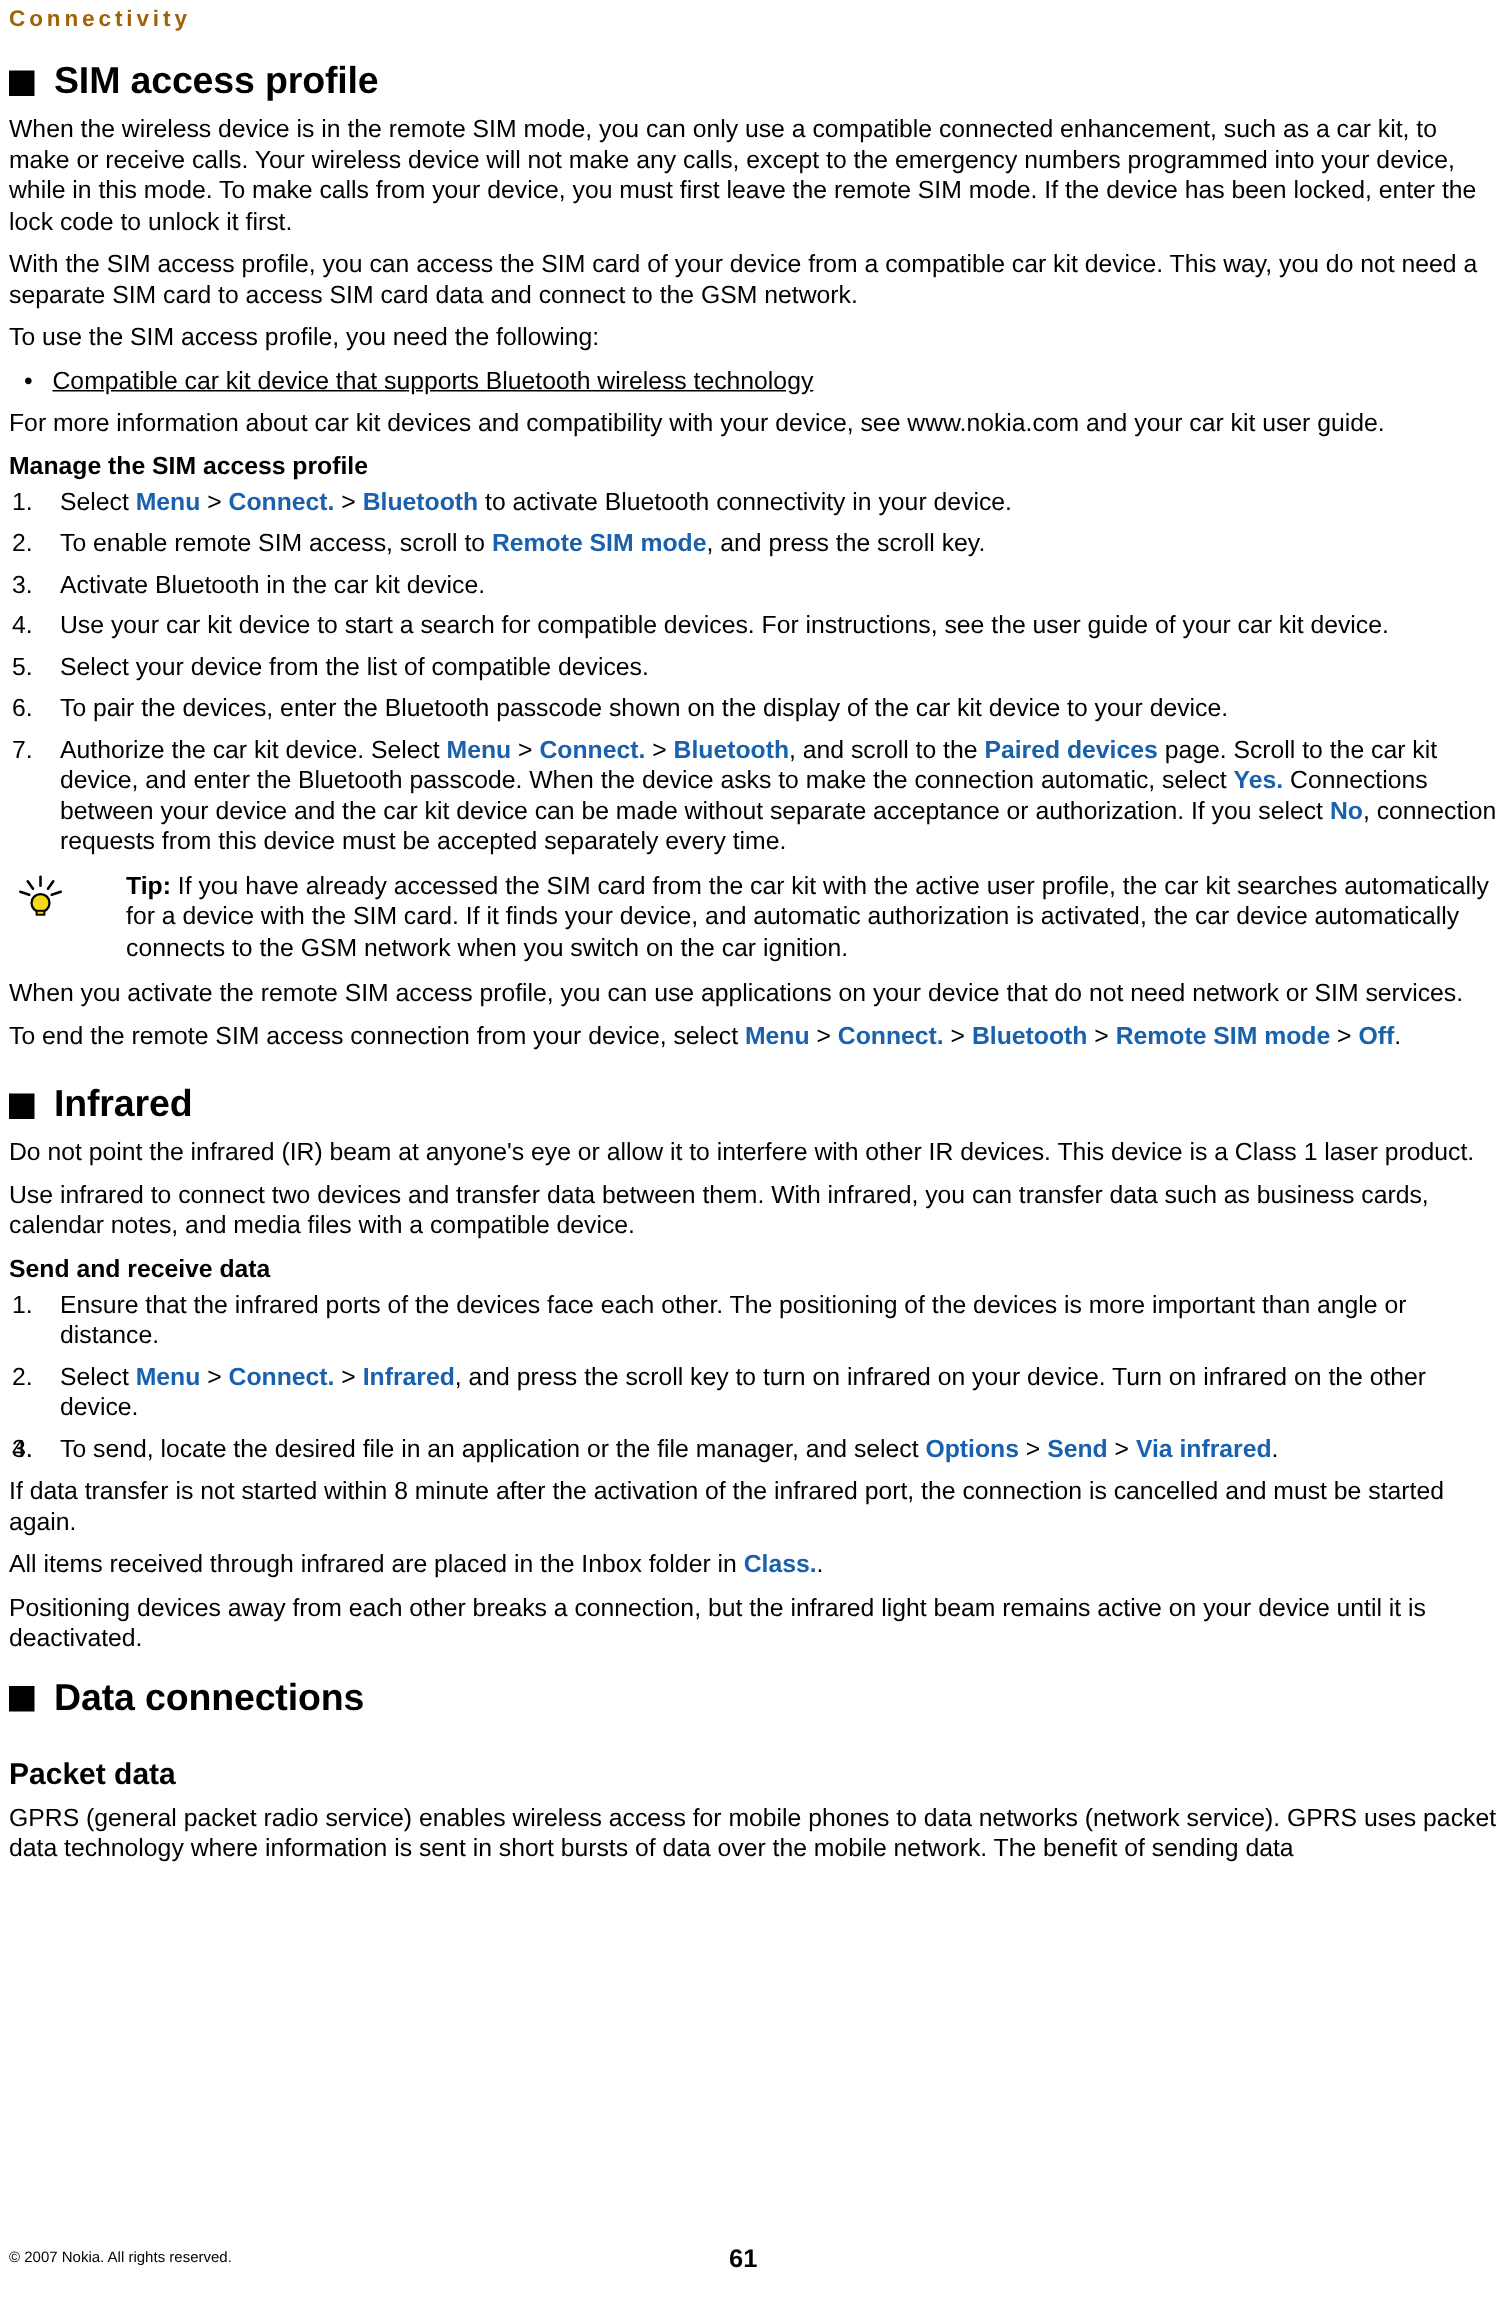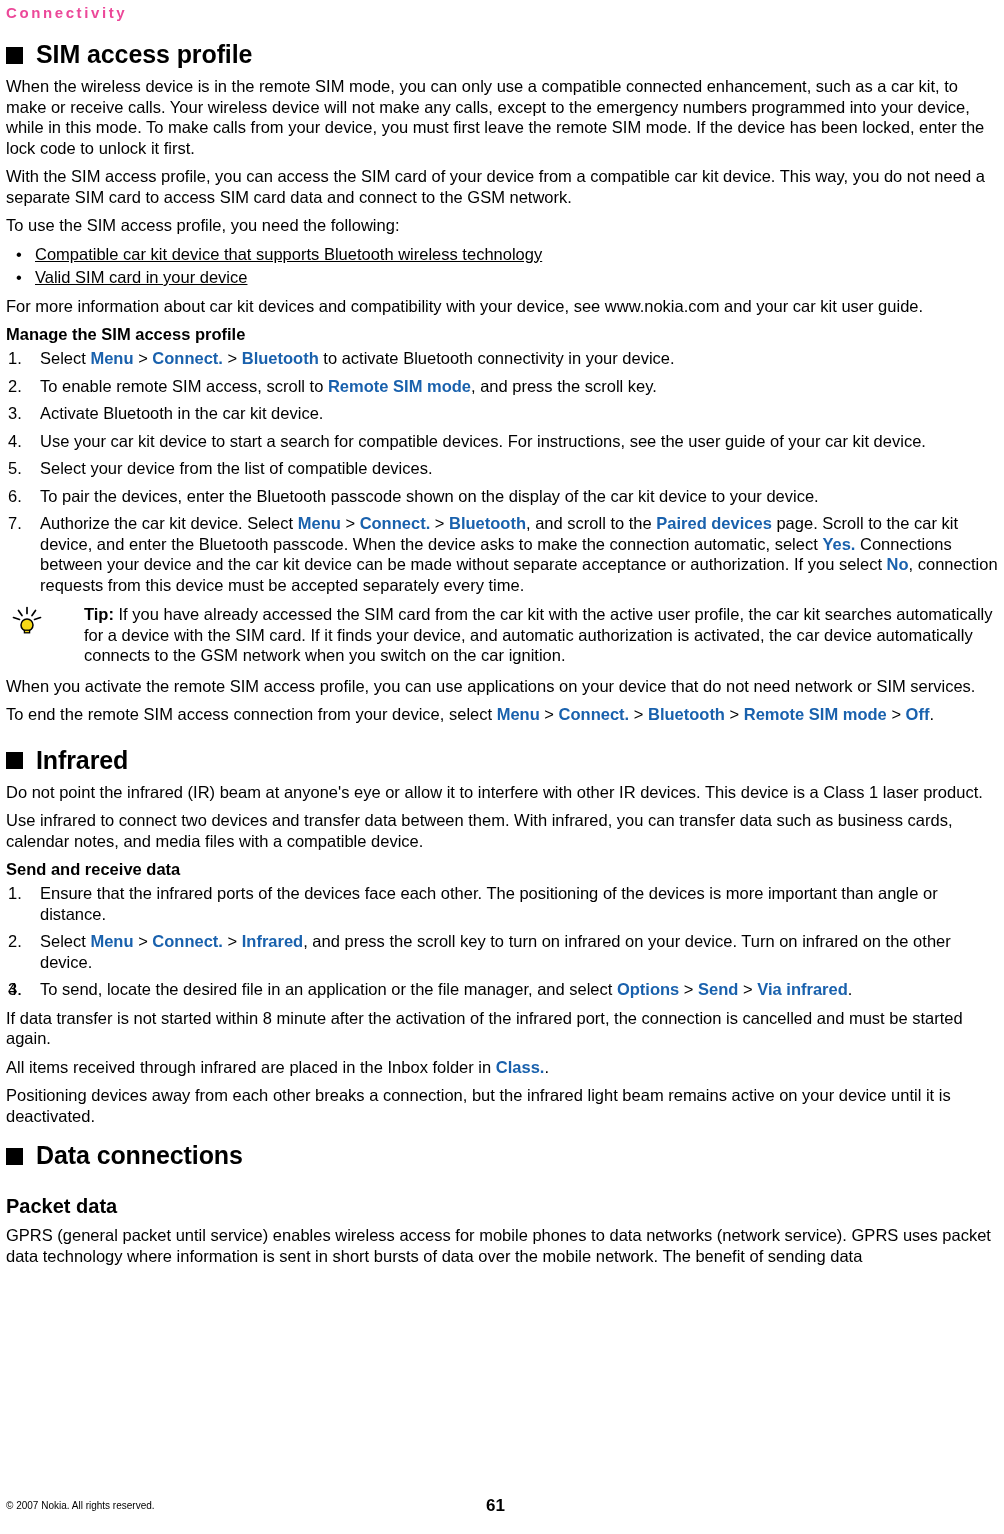--- a/index.html
+++ b/index.html
@@ -22,21 +22,21 @@
     height: 1534px;
     box-sizing: border-box;
     padding: 0 6px;
   }
 
   
   .runhead {
     font-size: 15px;
     font-weight: bold;
     letter-spacing: 2.6px;
-    color: #ec4899;
+    color: #a16207;
     padding-top: 3px;
     height: 26px;
     line-height: 20px;
   }
 
   
   .sec-head {
     display: flex;
     align-items: center;
     margin: 12px 0 9px 0;
@@ -185,21 +185,20 @@
     <span class="sq"></span>
     <span class="sec-title">SIM access profile</span>
   </div>
 
   <p class="body">When the wireless device is in the remote SIM mode, you can only use a compatible connected enhancement, such as a car kit, to make or receive calls. Your wireless device will not make any calls, except to the emergency numbers programmed into your device, while in this mode. To make calls from your device, you must first leave the remote SIM mode. If the device has been locked, enter the lock code to unlock it first.</p>
   <p class="body">With the SIM access profile, you can access the SIM card of your device from a compatible car kit device. This way, you do not need a separate SIM card to access SIM card data and connect to the GSM network.</p>
   <p class="body">To use the SIM access profile, you need the following:</p>
 
   <ul class="bullets">
     <li>Compatible car kit device that supports Bluetooth wireless technology</li>
-    <li>Valid SIM card in your device</li>
   </ul>
 
   <p class="body">For more information about car kit devices and compatibility with your device, see www.nokia.com and your car kit user guide.</p>
 
   <div class="runin-head">Manage the SIM access profile</div>
 
   <ol class="steps">
       <li><span class="num">1.</span><span>Select </span><span class="ui">Menu</span><span class="gt"> &gt; </span><span class="ui">Connect.</span><span class="gt"> &gt; </span><span class="ui">Bluetooth</span><span> to activate Bluetooth connectivity in your device.</span></li>
       <li><span class="num">2.</span><span>To enable remote SIM access, scroll to </span><span class="ui">Remote SIM mode</span><span>, and press the scroll key.</span></li>
       <li><span class="num">3.</span><span>Activate Bluetooth in the car kit device.</span></li>
@@ -252,20 +251,20 @@
   <p class="body"><span>All items received through infrared are placed in the Inbox folder in </span><span class="ui">Class.</span><span>.</span></p>
   <p class="body">Positioning devices away from each other breaks a connection, but the infrared light beam remains active on your device until it is deactivated.</p>
 
   <div class="sec-head dataconn">
     <span class="sq"></span>
     <span class="sec-title">Data connections</span>
   </div>
 
   <div class="sub-head">Packet data</div>
 
-  <p class="body">GPRS (general packet until service) enables wireless access for mobile phones to data networks (network service). GPRS uses packet data technology where information is sent in short bursts of data over the mobile network. The benefit of sending data</p>
+  <p class="body">GPRS (general packet radio service) enables wireless access for mobile phones to data networks (network service). GPRS uses packet data technology where information is sent in short bursts of data over the mobile network. The benefit of sending data</p>
 
   <div class="footer">
     <span class="copy">© 2007 Nokia. All rights reserved.</span>
     <span class="pageno">61</span>
   </div>
 
 </div>
 
 </body></html>

